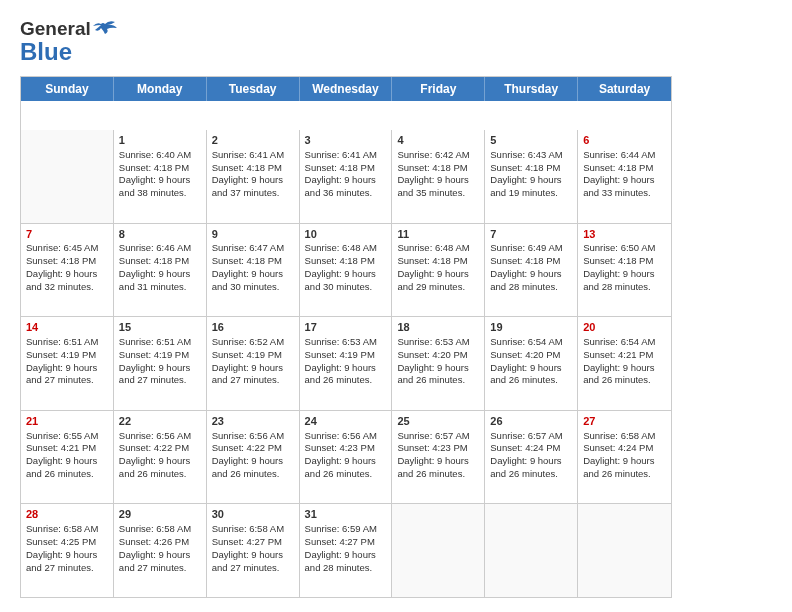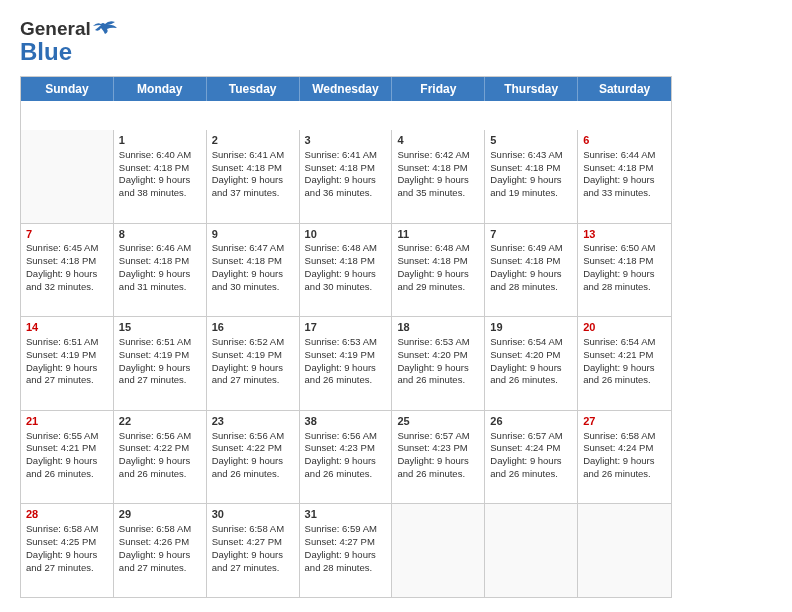--- a/index.html
+++ b/index.html
@@ -288,21 +288,21 @@
             <div>and 26 minutes.</div>
           </div>
           <div class="cal-cell">
             <span class="day-num">23</span>
             <div>Sunrise: 6:56 AM</div>
             <div>Sunset: 4:22 PM</div>
             <div>Daylight: 9 hours</div>
             <div>and 26 minutes.</div>
           </div>
           <div class="cal-cell">
-            <span class="day-num">38</span>
+            <span class="day-num">24</span>
             <div>Sunrise: 6:56 AM</div>
             <div>Sunset: 4:23 PM</div>
             <div>Daylight: 9 hours</div>
             <div>and 26 minutes.</div>
           </div>
           <div class="cal-cell">
             <span class="day-num">25</span>
             <div>Sunrise: 6:57 AM</div>
             <div>Sunset: 4:23 PM</div>
             <div>Daylight: 9 hours</div>

